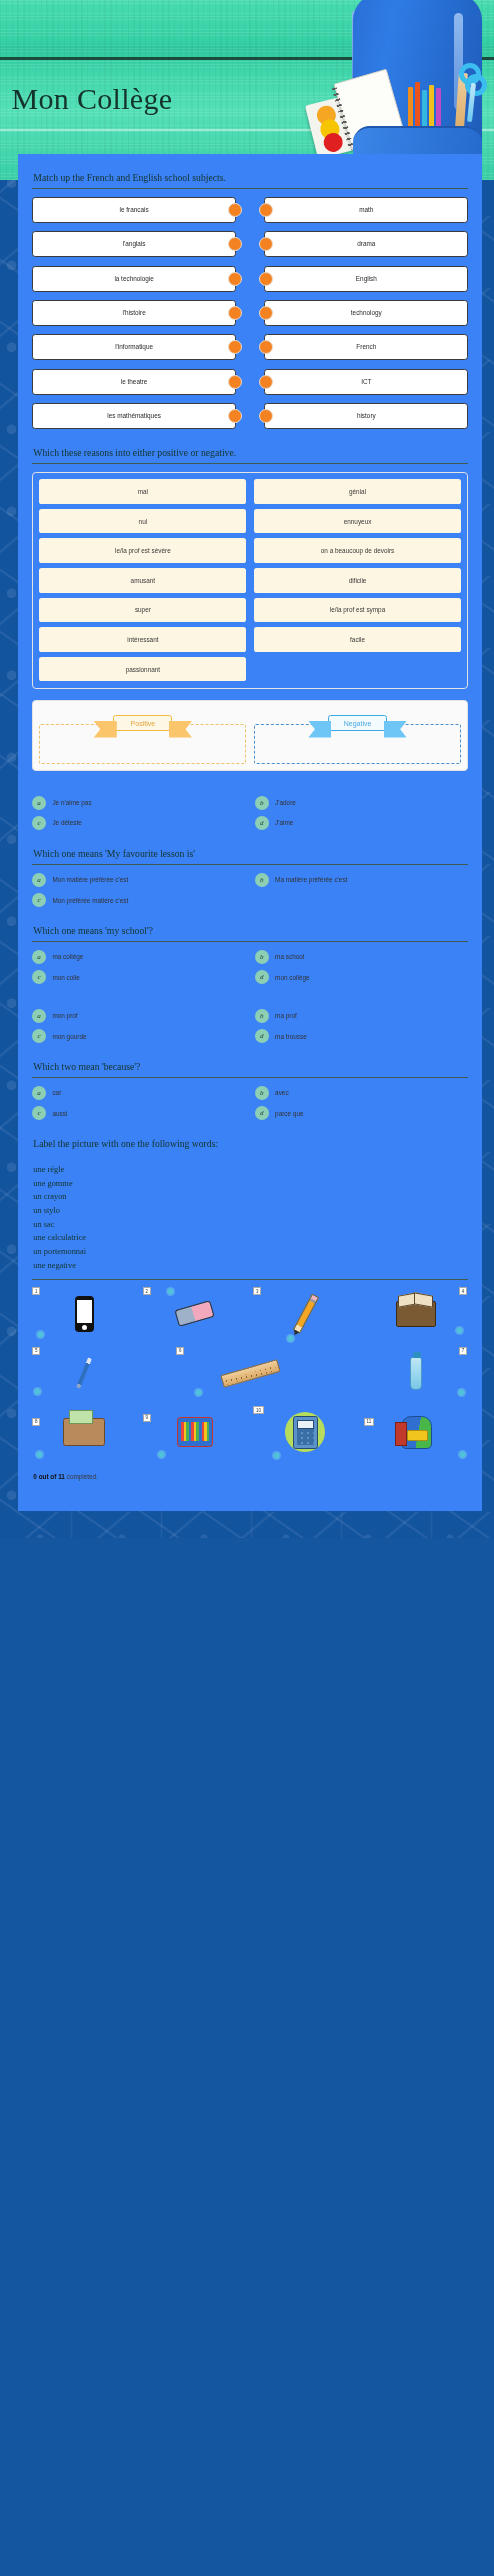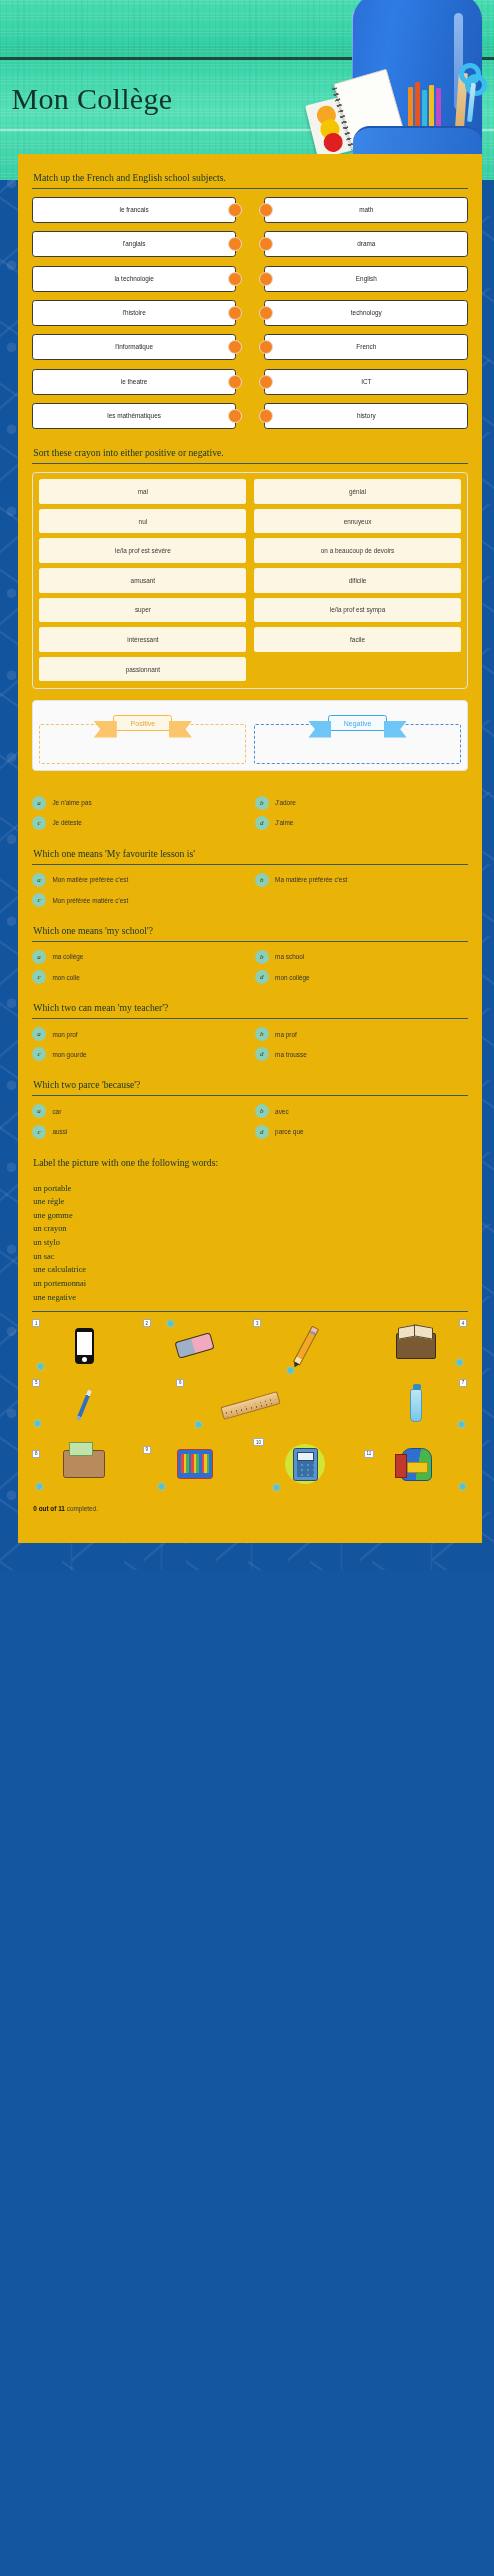--- a/index.html
+++ b/index.html
@@ -118,21 +118,21 @@
   }
   .sc-r1{ top:0; left:0; }
   .sc-r2{ top:11.6px; left:6.4px; }
   .sc-blade {
     position:absolute; bottom:0; left:10.3px; width:4.5px; height:39px;
     background:linear-gradient(180deg,#bfe7fa,#6cc9ef); transform:rotate(6deg); border-radius:1.9px;
   }
 
   
   .card {
-    background:#eab308;
+    background:#3b82f6;
     margin: -26px 11.6px 27px 18px;
     padding: 16.7px 14px 11.6px 14px;
     position: relative;
     z-index: 5;
   }
 
   .section { margin-bottom: 16.7px; }
 
   h2.q-title {
     font-family:"Liberation Serif", serif;
@@ -381,21 +381,21 @@
             </div>
           <div class="match-item">
               <span class="knob"></span>
               <span>history</span>
             </div>
         </div>
       </div>
     </div>
 
     <div class="section">
-      <h2 class="q-title">Sort these crayon into either positive or negative.</h2>
+      <h2 class="q-title">Which these reasons into either positive or negative.</h2>
       <div class="sort-box">
         <div class="sort-chip">mal</div>
         <div class="sort-chip">génial</div>
         <div class="sort-chip">nul</div>
         <div class="sort-chip">ennuyeux</div>
         <div class="sort-chip">le/la prof est sévère</div>
         <div class="sort-chip">on a beaucoup de devoirs</div>
         <div class="sort-chip">amusant</div>
         <div class="sort-chip">dificile</div>
         <div class="sort-chip">super</div>
@@ -473,21 +473,20 @@
             <span class="mc-text">mon colle</span>
           </div>
         <div class="mc-opt">
             <span class="mc-letter">d</span>
             <span class="mc-text">mon collège</span>
           </div>
       </div>
     </div>
 
     <div class="section">
-      <h2 class="q-title">Which two can mean 'my teacher'?</h2>
       <div class="mc-grid">
         <div class="mc-opt">
             <span class="mc-letter">a</span>
             <span class="mc-text">mon prof</span>
           </div>
         <div class="mc-opt">
             <span class="mc-letter">b</span>
             <span class="mc-text">ma prof</span>
           </div>
         <div class="mc-opt">
@@ -495,21 +494,21 @@
             <span class="mc-text">mon gourde</span>
           </div>
         <div class="mc-opt">
             <span class="mc-letter">d</span>
             <span class="mc-text">ma trousse</span>
           </div>
       </div>
     </div>
 
     <div class="section">
-      <h2 class="q-title">Which two parce 'because'?</h2>
+      <h2 class="q-title">Which two mean 'because'?</h2>
       <div class="mc-grid">
         <div class="mc-opt">
             <span class="mc-letter">a</span>
             <span class="mc-text">car</span>
           </div>
         <div class="mc-opt">
             <span class="mc-letter">b</span>
             <span class="mc-text">avec</span>
           </div>
         <div class="mc-opt">
@@ -519,21 +518,20 @@
         <div class="mc-opt">
             <span class="mc-letter">d</span>
             <span class="mc-text">parce que</span>
           </div>
       </div>
     </div>
 
     <div class="section">
       <h2 class="q-title" style="border-bottom:none;">Label the picture with one the following words:</h2>
       <div class="word-list">
-        <div>un portable</div>
         <div>une régle</div>
         <div>une gomme</div>
         <div>un crayon</div>
         <div>un stylo</div>
         <div>un sac</div>
         <div>une calculatrice</div>
         <div>un portemonnai</div>
         <div>une negative</div>
       </div>
 

